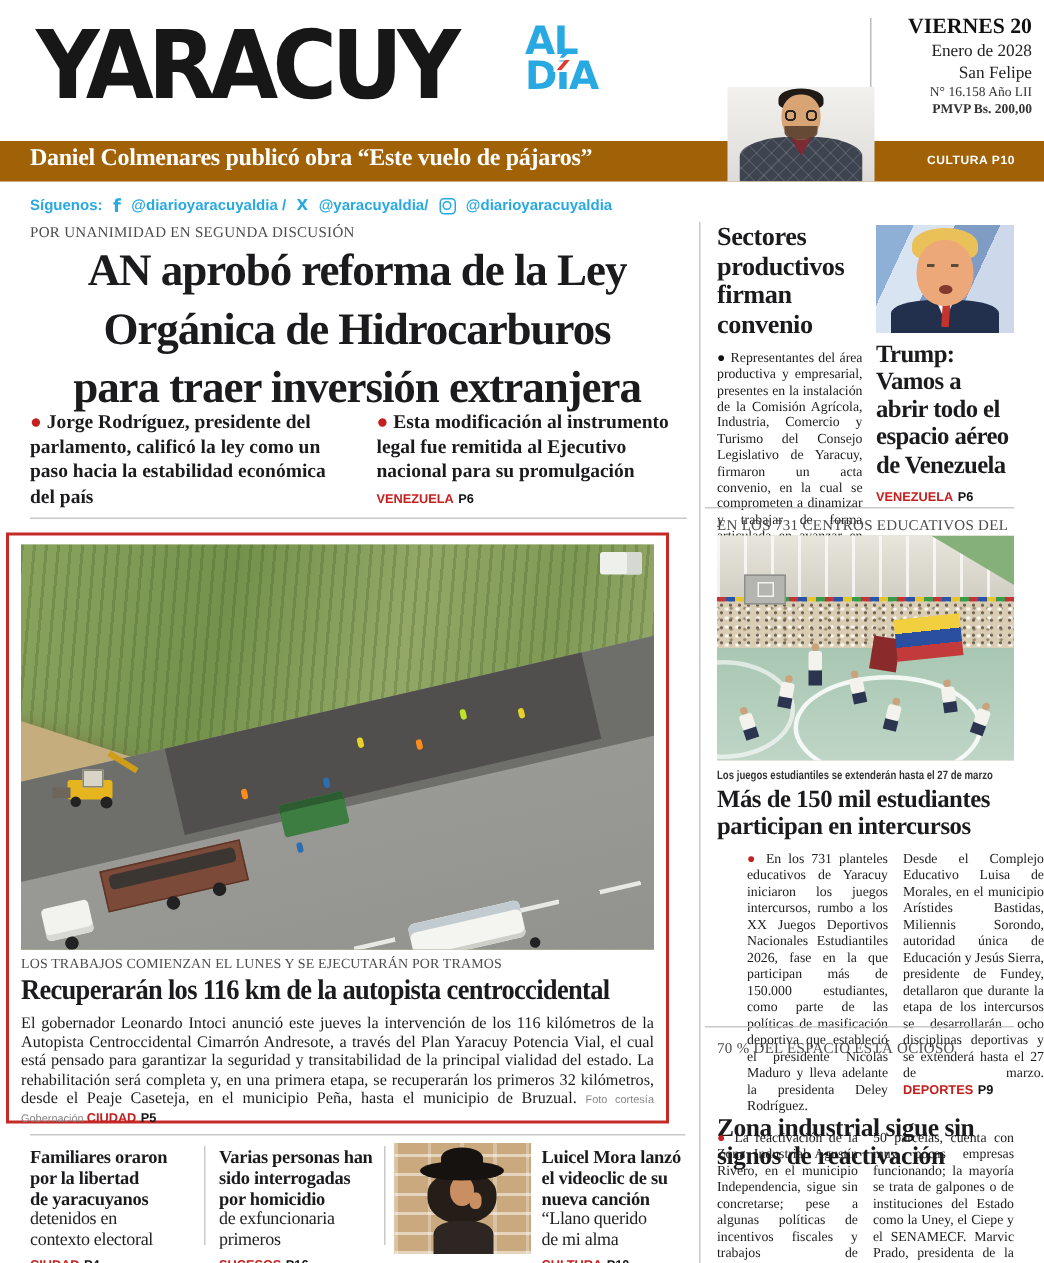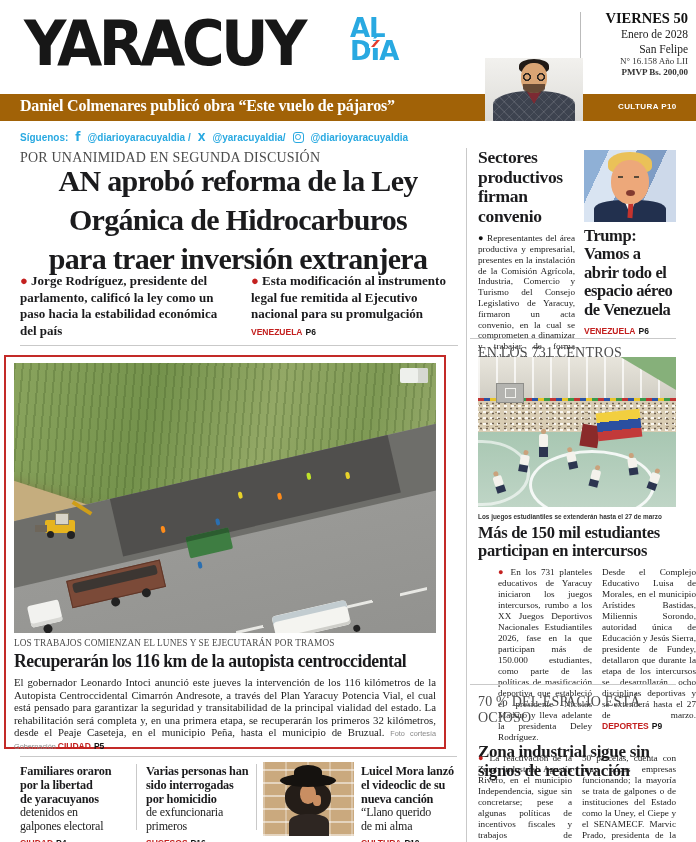--- a/index.html
+++ b/index.html
@@ -36,21 +36,21 @@
   .x-icon::before{content:"X";font-family:"DejaVu Sans",sans-serif;font-weight:800;font-size:10px;}
   .ig-icon{display:inline-block;width:9px;height:9px;border:1.6px solid #29a9e1;border-radius:3px;position:relative;}
   .ig-icon::before{content:"";position:absolute;left:1.6px;top:1.6px;width:3.6px;height:3.6px;
                    border:1.3px solid #29a9e1;border-radius:50%;}
 
   
   .hline{background:#c9c9c9;height:1px;}
   .vline{background:#c9c9c9;width:1px;}
 
   
-  .kicker{font-size:14px;color:#4c4c4c;letter-spacing:.2px;}
+  .kicker{font-size:10px;color:#4c4c4c;letter-spacing:.2px;}
   .tag{font-family:"Liberation Sans",sans-serif;font-weight:bold;font-size:8.5px;white-space:nowrap;}
   .tag-sec{color:#c3201f;}
   .tag-pg{color:#141414;margin-left:3px;}
   .rdot::before{content:"● ";color:#c3201f;}
   .bdot::before{content:"● ";color:#111;}
   .pre{white-space:pre-line;}
 
   
   .lead-kicker{left:20px;top:150px;}
   .lead-headline{left:20px;top:161px;width:436px;font-weight:bold;font-size:30px;line-height:1.3;
@@ -206,21 +206,21 @@
   <div class="abs logosub">
     <span>AL</span>
     <span class="dia-wrap">
       <span>DÍA</span>
       <span class="dia-cover"></span>
       <span class="dia-accent"></span>
     </span>
   </div>
   <div class="abs mast-divider"></div>
   <div class="abs edition">
-    <div class="ed-day">VIERNES 50</div>
+    <div class="ed-day">VIERNES 20</div>
     <div class="ed-line">Enero de 2028</div>
     <div class="ed-line">San Felipe</div>
     <div class="ed-small">N° 16.158 Año LII</div>
     <div class="ed-small" style="font-weight:bold">PMVP Bs. 200,00</div>
   </div>
 
   <div class="colphoto">
     <div class="col-vest"></div>
     <div class="col-shirt"></div>
     <div class="col-hair"></div>
@@ -300,21 +300,21 @@
     </div>
   </div>
 
   <div class="abs hline bot-div"></div>
 
   <div class="brief b1">
     <div class="brief-bold pre">Familiares oraron
 por la libertad
 de yaracuyanos</div>
     <div class="brief-rest pre">detenidos en
-galpones electoral</div>
+contexto electoral</div>
     <span class="tag brief-tag"><span class="tag-sec">CIUDAD</span><span class="tag-pg">P4</span></span>
   </div>
   <div class="abs vline bdiv1"></div>
   <div class="brief b2">
     <div class="brief-bold pre">Varias personas han
 sido interrogadas
 por homicidio</div>
     <div class="brief-rest pre">de exfuncionaria
 primeros</div>
     <span class="tag brief-tag"><span class="tag-sec">SUCESOS</span><span class="tag-pg">P16</span></span>

